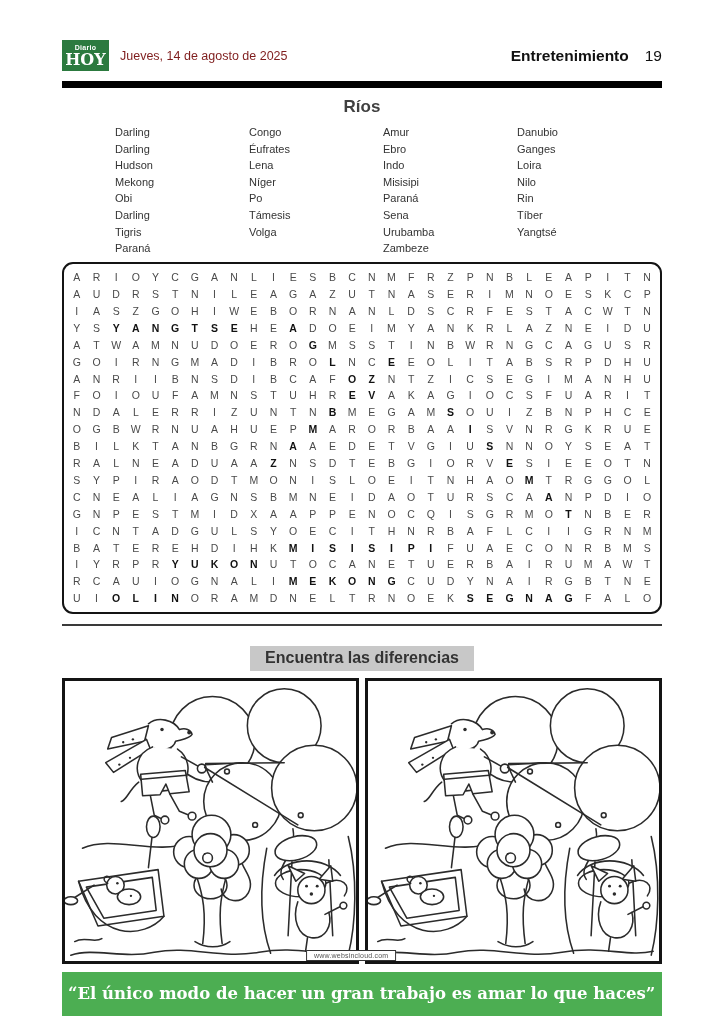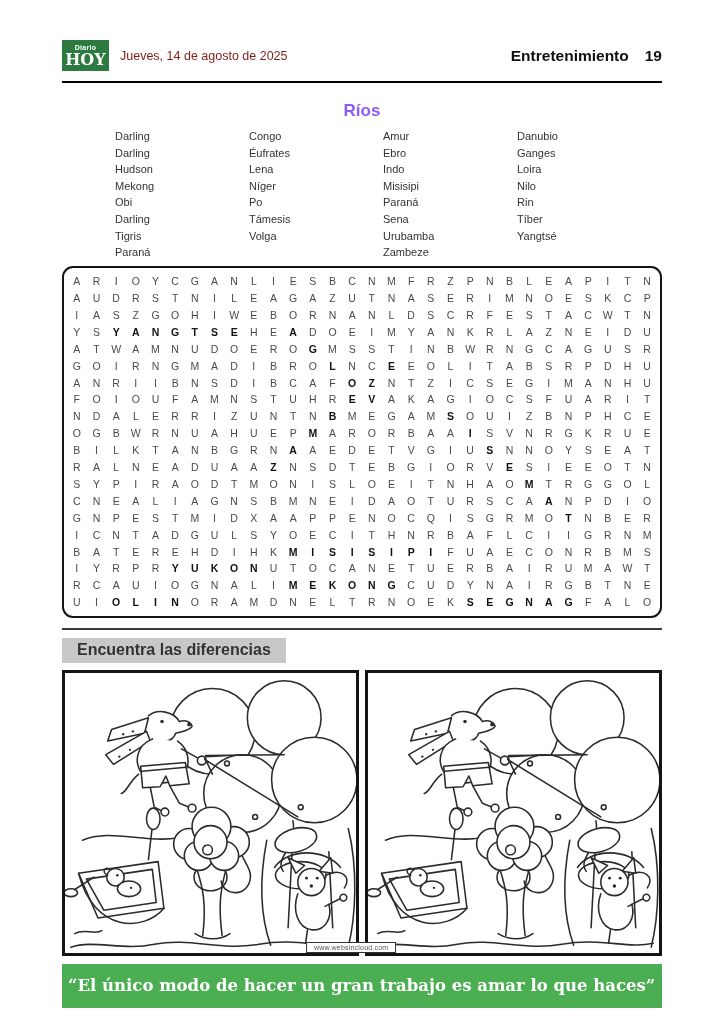--- a/index.html
+++ b/index.html
@@ -8,45 +8,45 @@
     --logo-green:#2c7a3f;
     --banner-green:#4cae52;
     --bar-gray:#c8c8c8;
   }
   *{margin:0;padding:0;box-sizing:border-box}
   html,body{background:#fff}
   body{width:723px;height:1024px;font-family:"Liberation Sans",sans-serif;color:var(--ink);}
   .sheet{width:723px;height:1024px;padding:40px 61px 0 62px;}
 
   
-  .masthead{display:flex;align-items:center;border-bottom:2px solid #000000;padding-bottom:10px;}
+  .masthead{display:flex;align-items:center;border-bottom:7px solid #000000;padding-bottom:10px;}
   .logo{background:var(--logo-green);color:#fff;width:47px;height:31px;display:flex;flex-direction:column;align-items:center;justify-content:center;line-height:1;}
   .logo .small{font-size:7px;font-weight:bold;letter-spacing:.3px;}
   .logo .big{font-family:"DejaVu Serif",serif;font-weight:bold;font-size:16px;margin-top:1px;}
   .dateline{font-size:12.5px;color:#7f1d1d;margin-left:11px;}
   .head-right{margin-left:auto;display:flex;align-items:baseline;gap:16px;}
   .section-name{font-size:15.5px;font-weight:bold;color:#111;}
-  .page-num{font-size:15.5px;font-weight:bold;color:#111;}
+  .page-num{font-size:15.5px;font-weight:normal;color:#111;}
 
   
-  .puzzle-title{text-align:center;font-size:17px;font-weight:bold;margin-top:18px;color:#8b5cf6;}
+  .puzzle-title{text-align:center;font-size:17px;font-weight:bold;margin-top:9px;color:#404040;}
   .word-list{display:flex;padding-left:53px;margin-top:7px;}
   .word-col{width:134px;}
   .word-col:last-child{width:auto;}
   .word{font-size:11px;line-height:16.6px;color:#333;}
 
   .grid-box{margin-top:5px;border:2px solid #141414;border-radius:11px;height:352px;padding:5px 3px;}
   .ws-grid{display:grid;grid-template-columns:repeat(30,1fr);grid-auto-rows:1fr;height:100%;width:100%;}
   .cell{display:flex;align-items:center;justify-content:center;font-size:10.5px;color:var(--grid-ink);}
   .cell.bold{font-weight:bold;color:#111;}
 
   .divider{border-top:2px solid #3a3a3a;margin-top:10px;}
 
   
-  .diff-head{text-align:left;margin-top:8px;}
+  .diff-head{text-align:center;margin-top:20px;}
   .diff-head span{display:inline-block;background:var(--bar-gray);color:#333;font-weight:bold;font-size:16px;padding:3px 15px 4px;}
   .panels{display:flex;gap:6px;margin-top:7px;position:relative;}
   .panel{flex:1;height:286px;border:3px solid #141414;background:#fff;overflow:hidden;}
   .panel svg{width:100%;height:100%;display:block;}
   .watermark{position:absolute;left:50%;transform:translateX(-62%);bottom:3px;background:#fff;border:1px solid #333;font-size:7px;color:#555;padding:1px 7px;letter-spacing:.2px;}
 
   
   .quote-banner{margin-top:8px;background:var(--banner-green);color:#fff;
     font-family:"DejaVu Serif",serif;font-weight:bold;font-size:16.5px;padding:12px 6px 13px;}
 </style>

